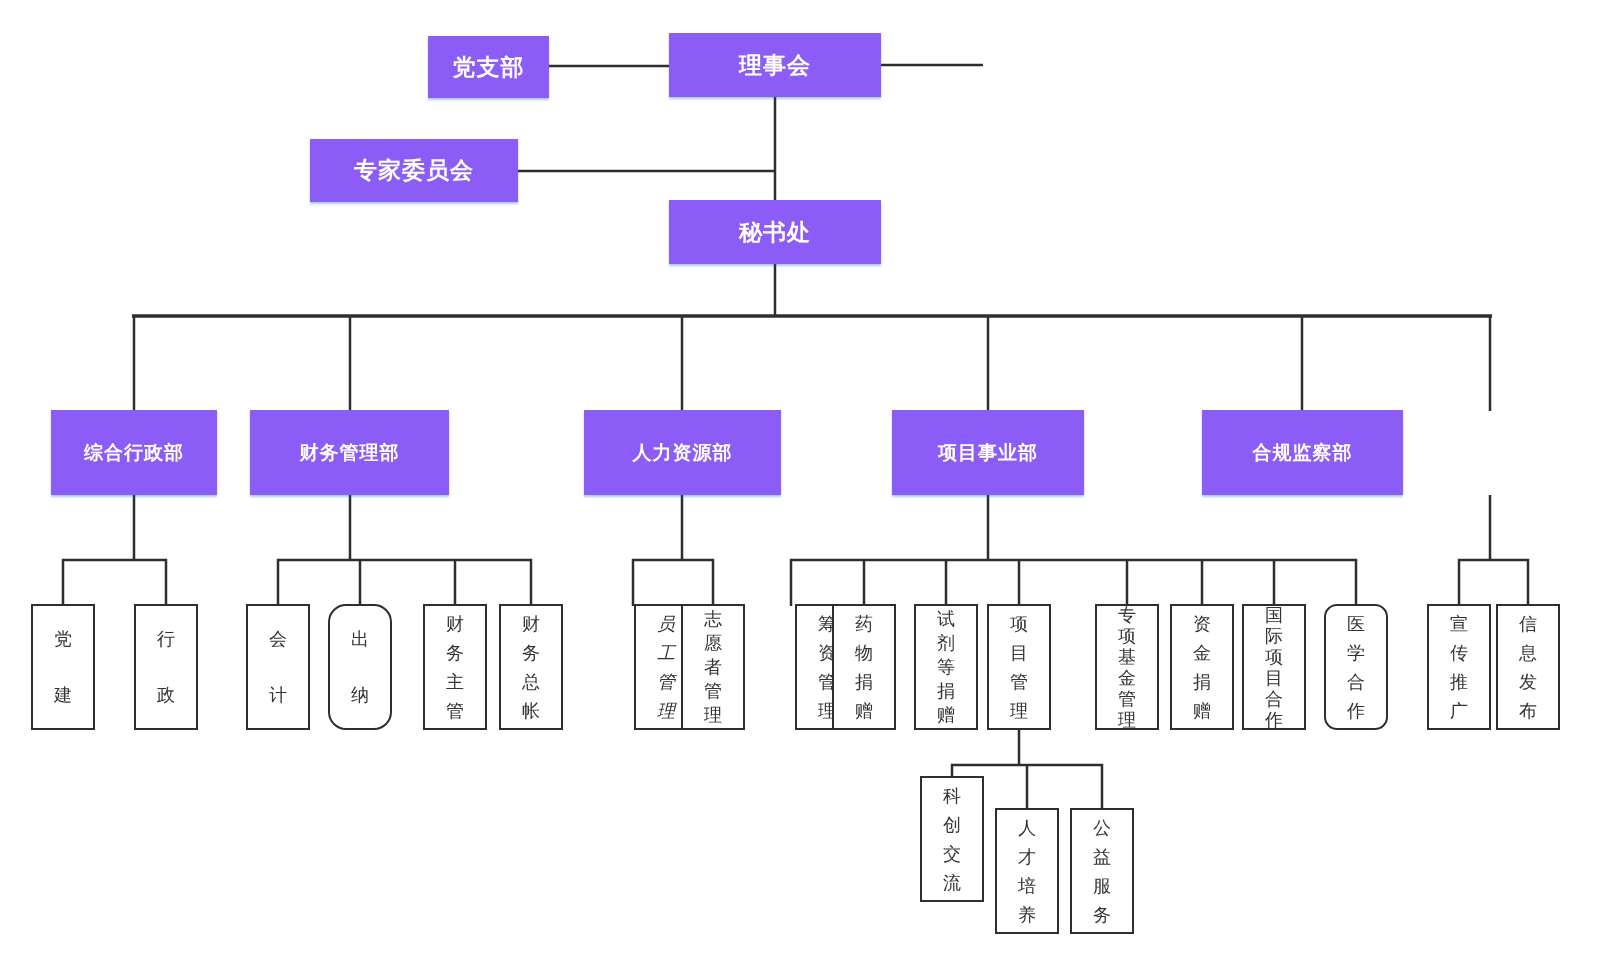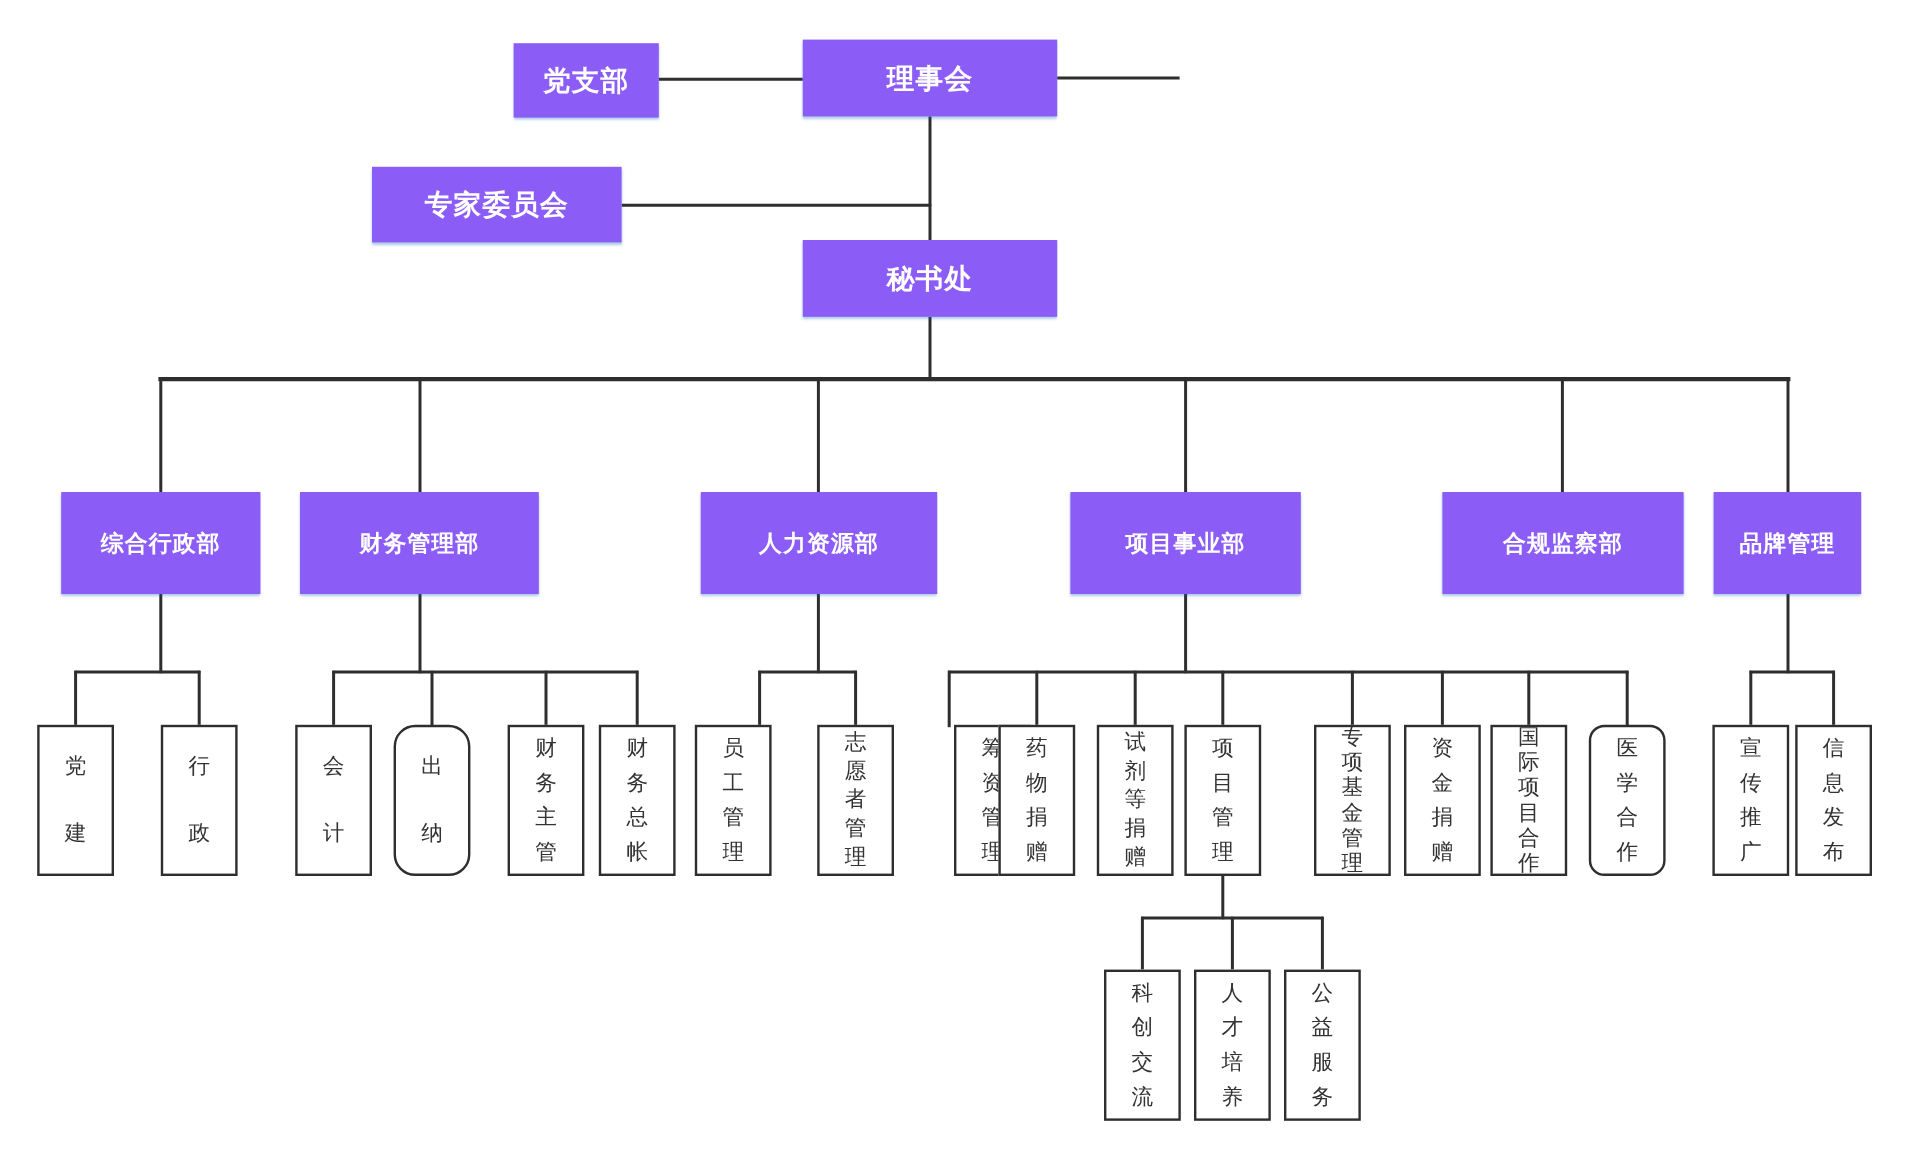--- a/index.html
+++ b/index.html
@@ -134,21 +134,20 @@
   <div class="bnode top" style="left:428px; top:36px;  width:121px; height:62px;">党支部</div>
   <div class="bnode top" style="left:669px; top:33px;  width:212px; height:64px;">理事会</div>
   <div class="bnode top" style="left:310px; top:139px; width:208px; height:63px;">专家委员会</div>
   <div class="bnode top" style="left:669px; top:200px; width:212px; height:64px;">秘书处</div>
 
   <div class="bnode dept" style="left:51px;   top:410px; width:166px; height:85px;">综合行政部</div>
   <div class="bnode dept" style="left:250px;  top:410px; width:199px; height:85px;">财务管理部</div>
   <div class="bnode dept" style="left:584px;  top:410px; width:197px; height:85px;">人力资源部</div>
   <div class="bnode dept" style="left:892px;  top:410px; width:192px; height:85px;">项目事业部</div>
   <div class="bnode dept" style="left:1202px; top:410px; width:201px; height:85px;">合规监察部</div>
-  <div class="bnode dept" style="left:1428px; top:410px; width:123px; height:85px;">品牌管理</div>
 
   <div class="leaf" style="left:31px;  top:604px;">
     <span class="vtext p2">党建</span>
     </div>
   <div class="leaf" style="left:134px; top:604px;">
     <span class="vtext p2">行政</span>
     </div>
 
   <div class="leaf" style="left:246px; top:604px;">
     <span class="vtext p2">会计</span>
@@ -156,21 +155,21 @@
   <div class="leaf" style="left:328px; top:604px;border-radius:18px;">
     <span class="vtext p2">出纳</span>
     </div>
   <div class="leaf" style="left:423px; top:604px;">
     <span class="vtext p4">财务主管</span>
     </div>
   <div class="leaf" style="left:499px; top:604px;">
     <span class="vtext p4">财务总帐</span>
     </div>
 
-  <div class="leaf" style="left:579px; top:604px;">
+  <div class="leaf" style="left:634px; top:604px;font-style:italic;">
     <span class="vtext p4">员工管理</span>
     </div>
   <div class="leaf" style="left:681px; top:604px;">
     <span class="vtext p5">志愿者管理</span>
     </div>
 
   <div class="leaf" style="left:759px;  top:604px;margin-left:36px;">
     <span class="vtext p4">筹资管理</span>
     </div>
   <div class="leaf" style="left:832px;  top:604px;">
@@ -195,21 +194,21 @@
     <span class="vtext p4">医学合作</span>
     </div>
 
   <div class="leaf" style="left:1427px; top:604px;">
     <span class="vtext p4">宣传推广</span>
     </div>
   <div class="leaf" style="left:1496px; top:604px;">
     <span class="vtext p4">信息发布</span>
     </div>
 
-  <div class="leaf" style="left:920px;  top:808px;">
+  <div class="leaf" style="left:920px;  top:776px;">
     <span class="vtext p4">科创交流</span>
     </div>
   <div class="leaf" style="left:995px;  top:808px;">
     <span class="vtext p4">人才培养</span>
     </div>
   <div class="leaf" style="left:1070px; top:808px;">
     <span class="vtext p4">公益服务</span>
     </div>
 
 </div>

